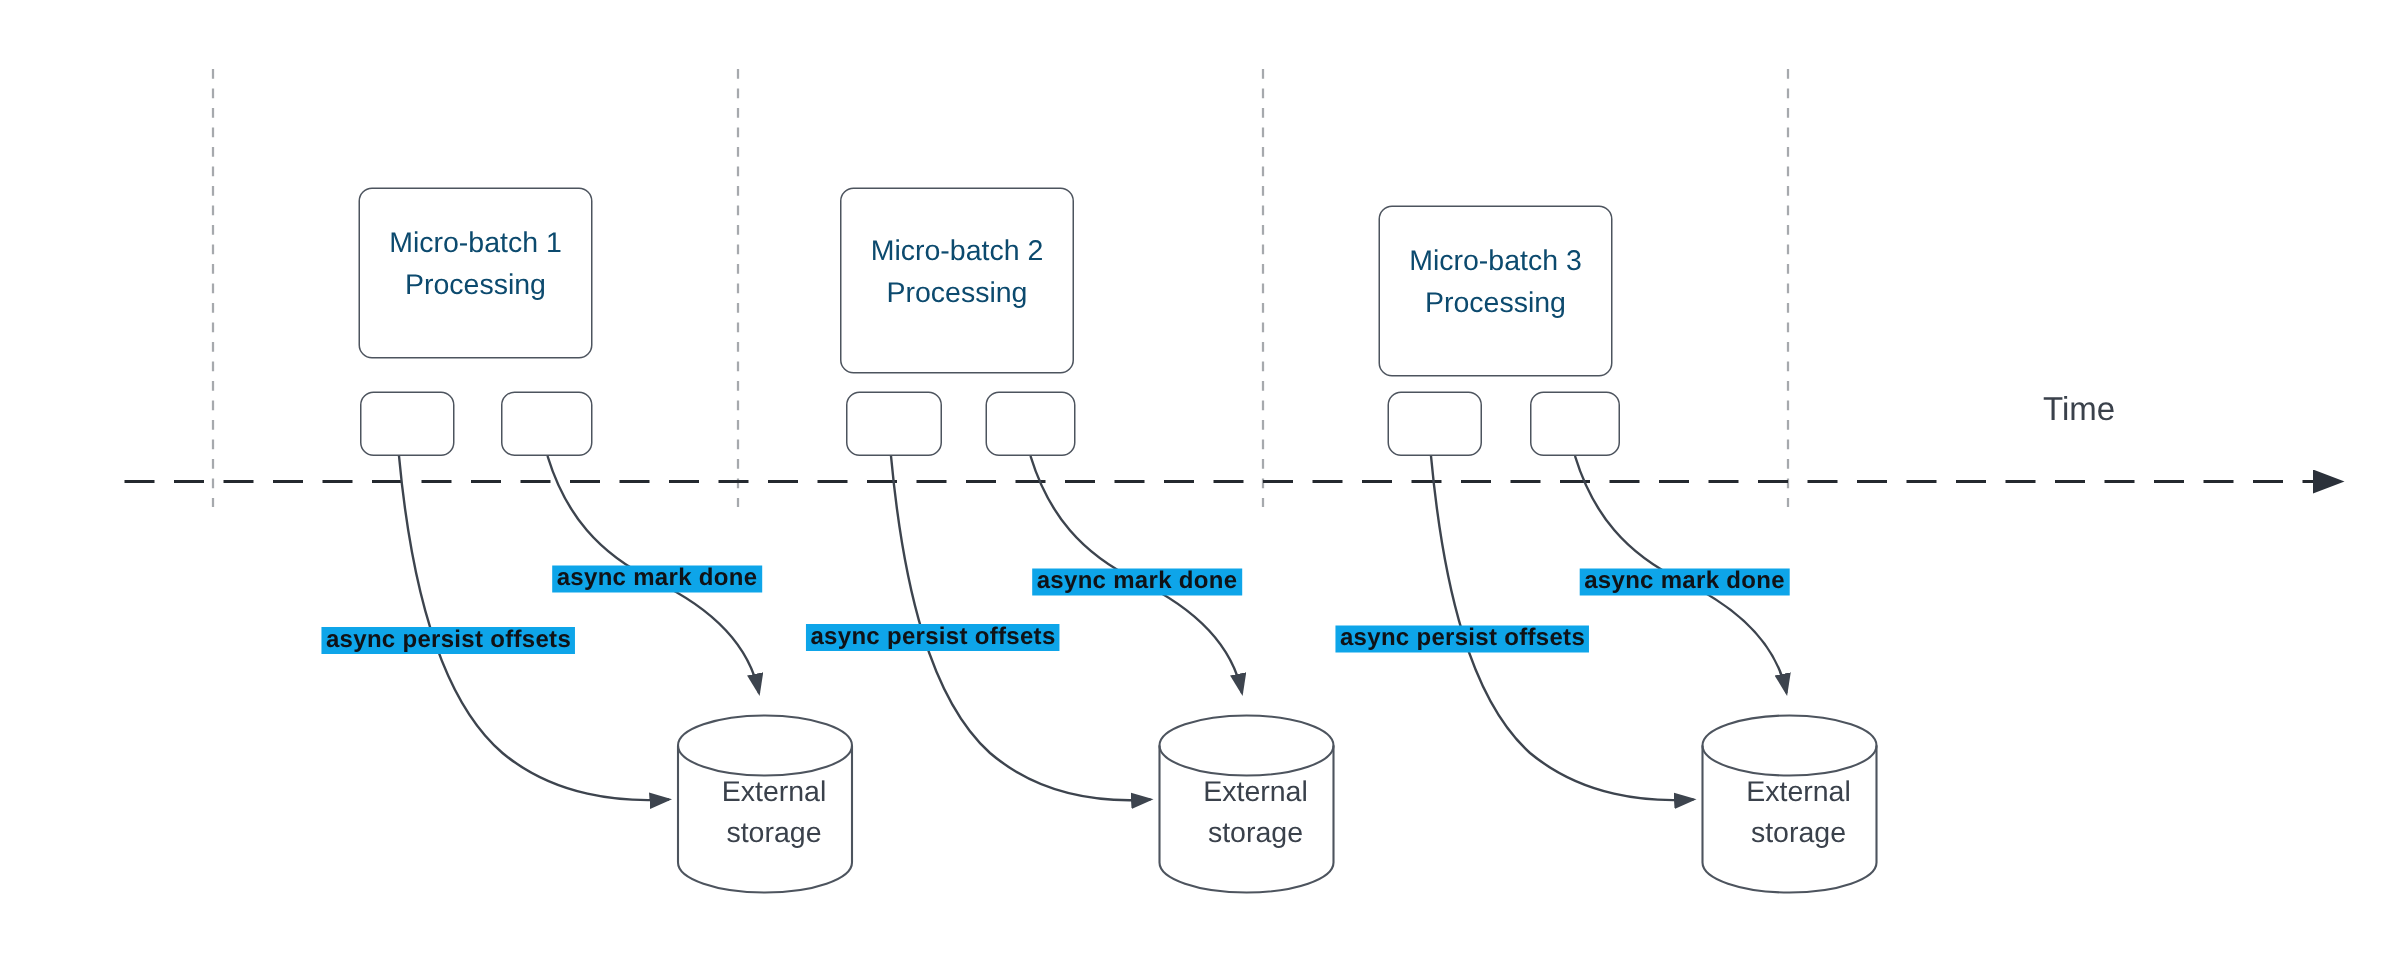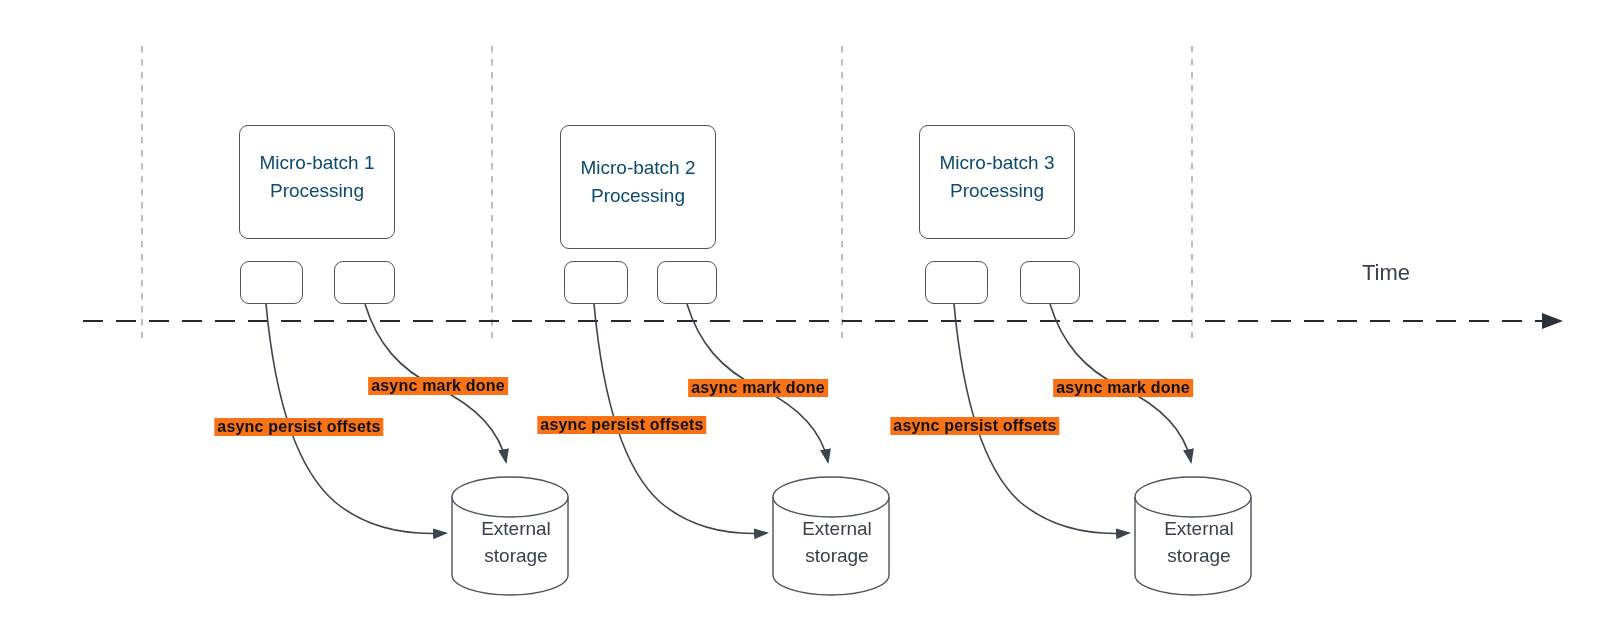--- a/index.html
+++ b/index.html
@@ -33,21 +33,21 @@
     box-sizing:border-box;
     height:43px;
     background:#ffffff;
     border:1px solid #4d545e;
     border-radius:9px;
     z-index:2;
   }
   .edge-label{
     position:absolute;
     transform:translateX(-50%);
-    background:#f97316;
+    background:#0ea5e9;
     padding:0 3px;
     font-size:16px;
     font-weight:bold;
     letter-spacing:0.2px;
     color:#101216;
     white-space:nowrap;
     z-index:3;
   }
   .cyl-text{
     position:absolute;
@@ -128,21 +128,21 @@
     <span class="box-text">Micro-batch 2
 Processing</span>
   </div>
   <div class="mini" style="left:564px;top:261px;width:64px"></div>
   <div class="mini" style="left:657px;top:261px;width:60px"></div>
   <div class="edge-label" style="left:622px;top:416px">async persist offsets</div>
   <div class="edge-label" style="left:758px;top:379px">async mark done</div>
   <div class="cyl-text" style="left:773px">External
 storage</div>
 
-  <div class="node" style="left:919px;top:125px;width:156px;height:114px">
+  <div class="node" style="left:919px;top:137px;width:156px;height:114px">
     <span class="box-text">Micro-batch 3
 Processing</span>
   </div>
   <div class="mini" style="left:925px;top:261px;width:63px"></div>
   <div class="mini" style="left:1020px;top:261px;width:60px"></div>
   <div class="edge-label" style="left:975px;top:417px">async persist offsets</div>
   <div class="edge-label" style="left:1123px;top:379px">async mark done</div>
   <div class="cyl-text" style="left:1135px">External
 storage</div>
 

